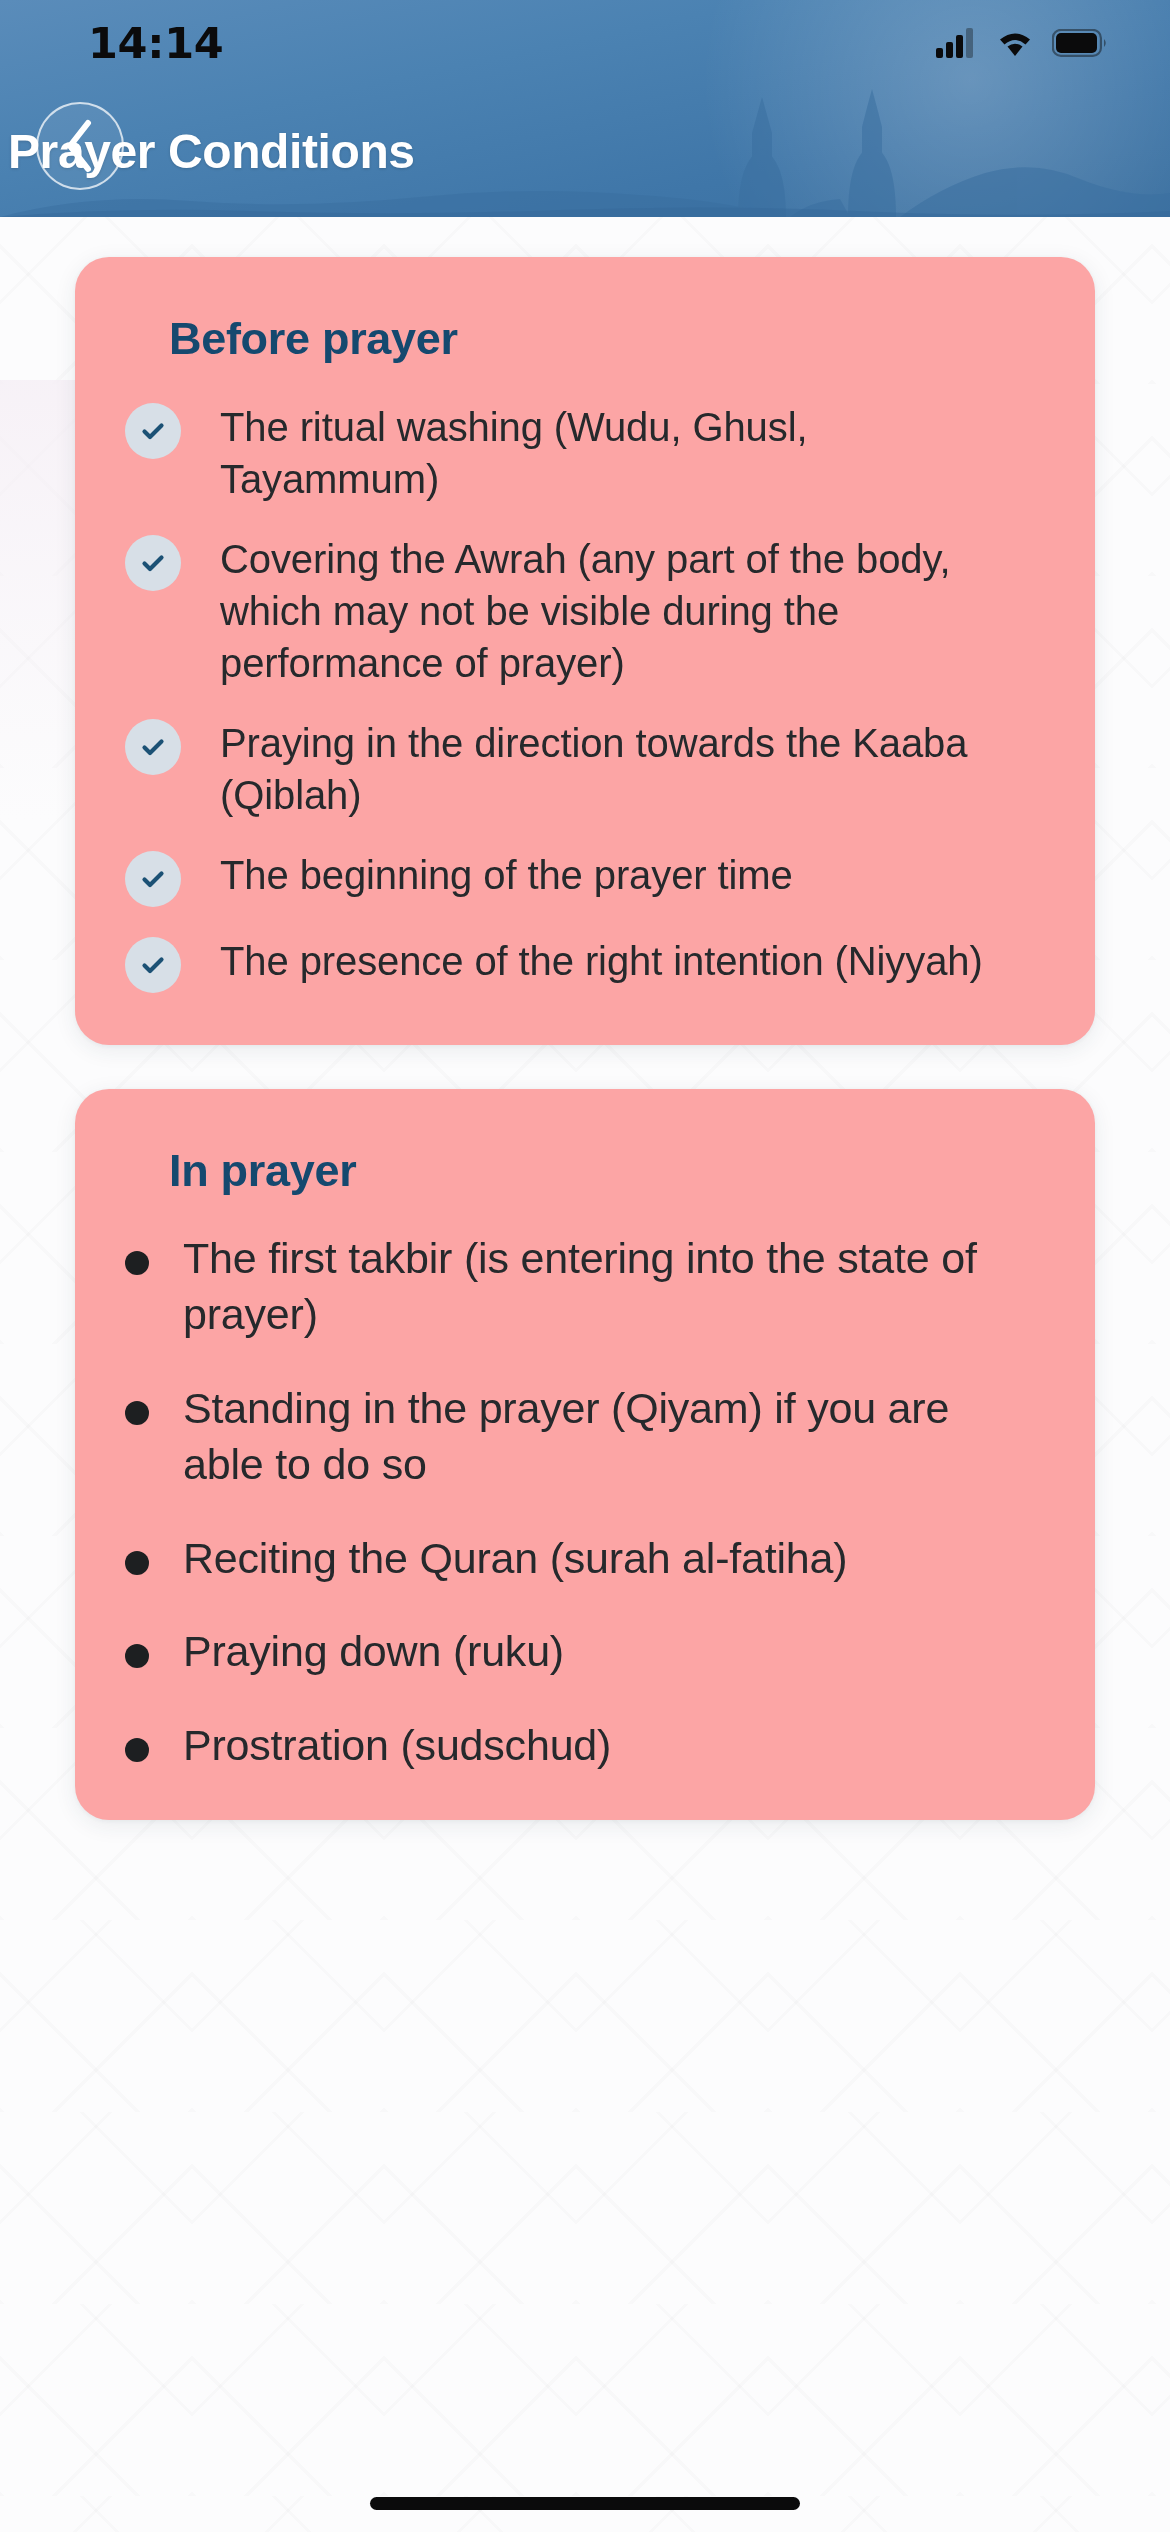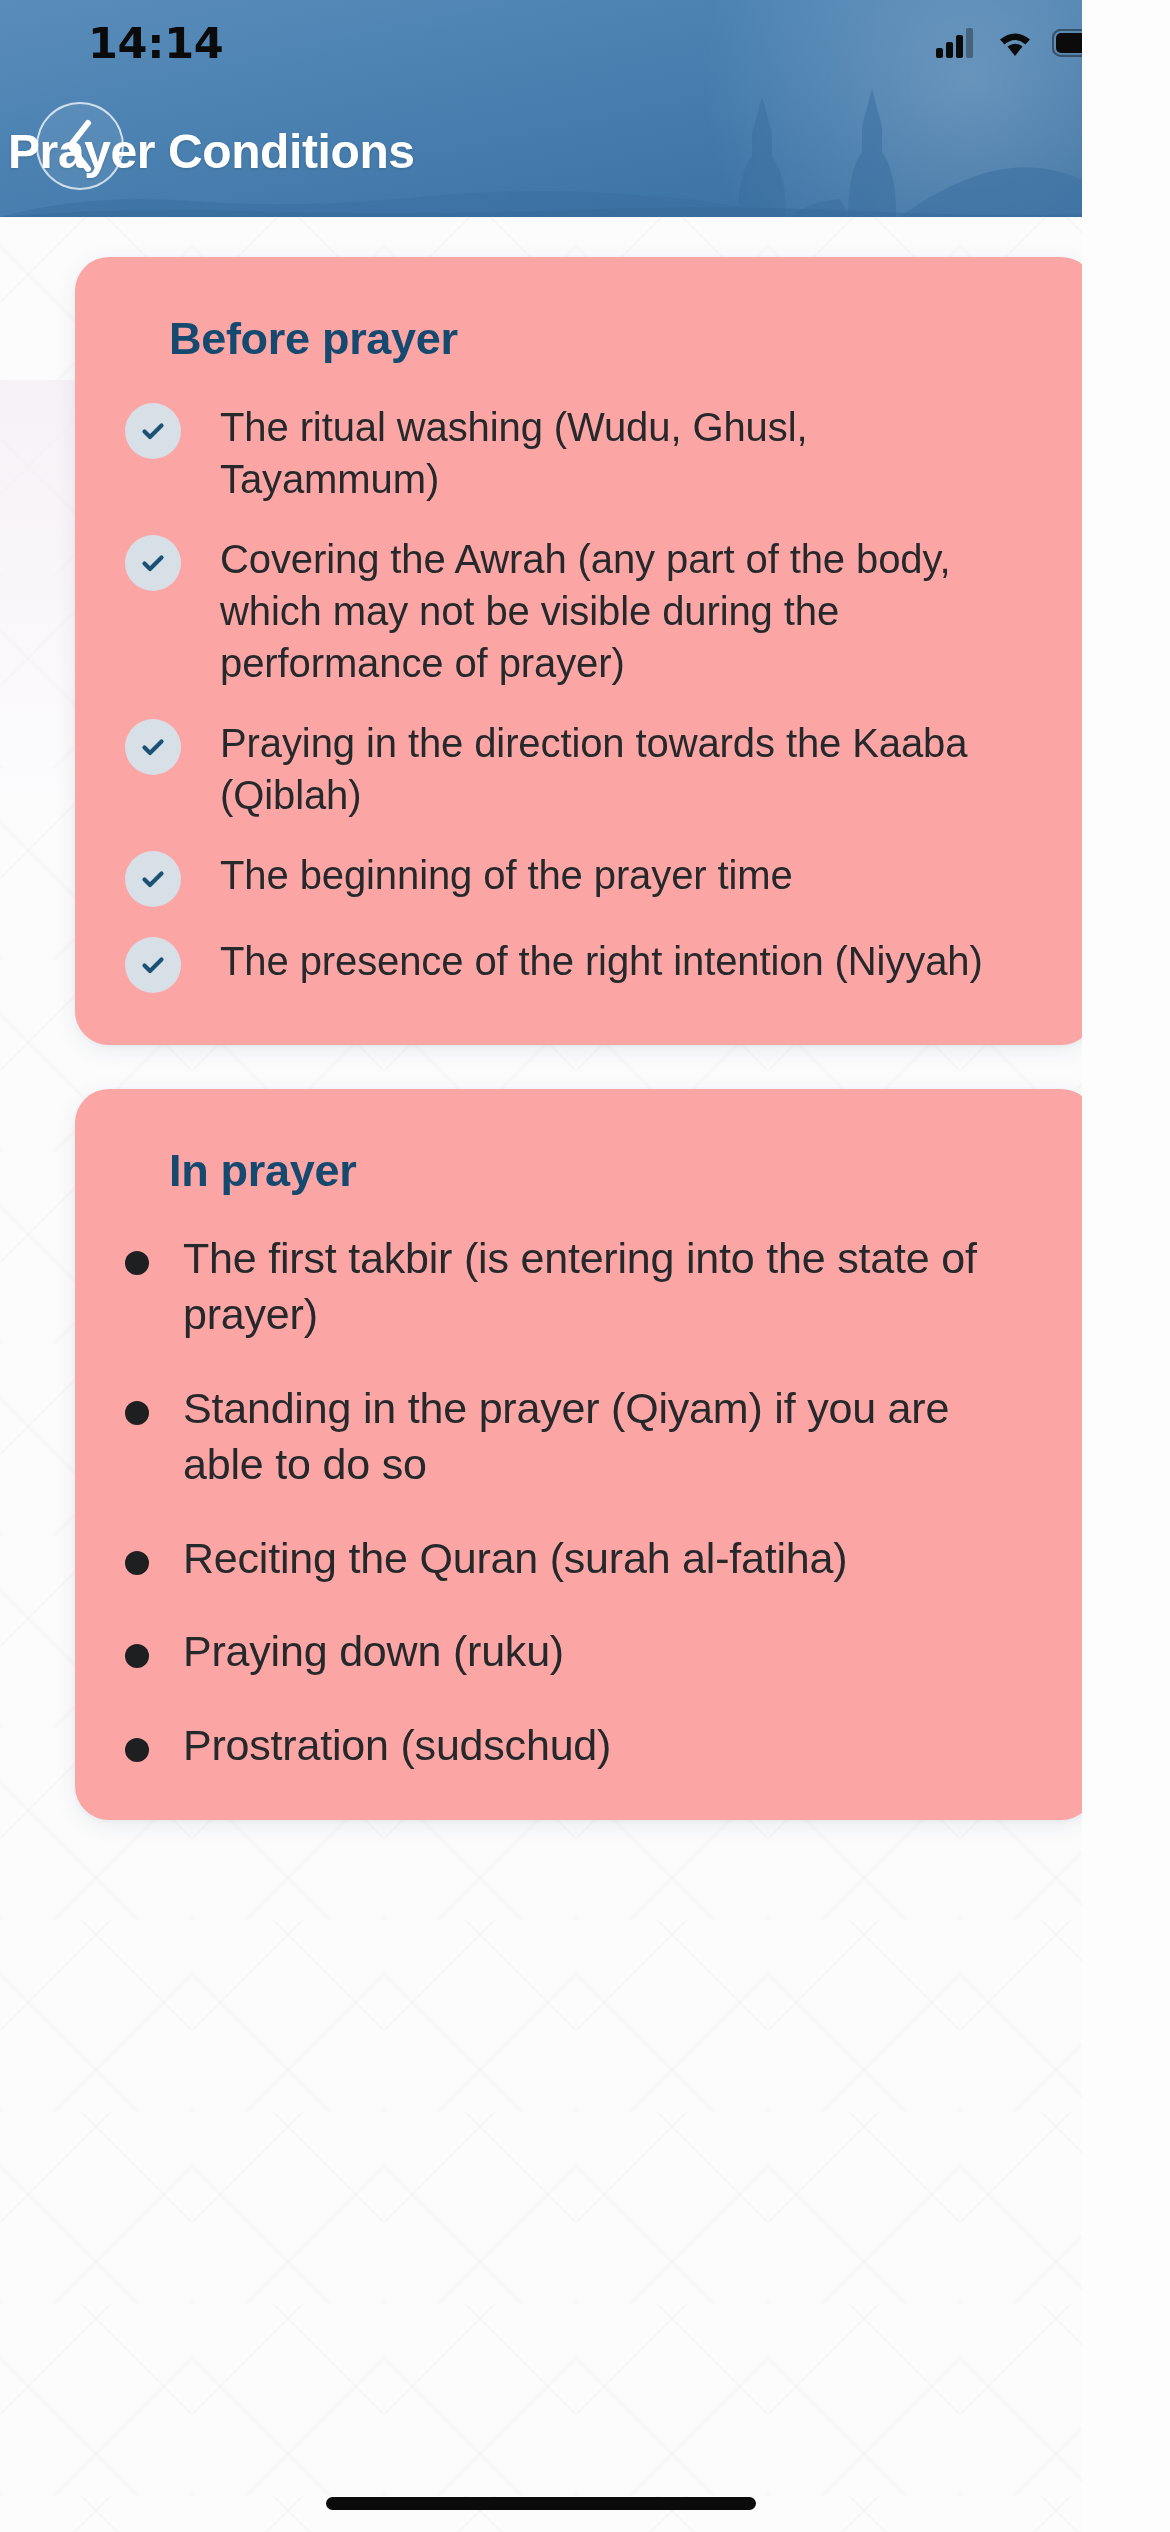--- a/index.html
+++ b/index.html
@@ -4,21 +4,21 @@
 <style>
   * { margin:0; padding:0; box-sizing:border-box; }
   html, body {
     width:1170px; height:2532px;
     font-family:"Liberation Sans", sans-serif;
     background:#fdfdfd;
     overflow:hidden;
   }
   #screen {
     position:relative;
-    width:1082px; height:2532px;
+    width:1170px; height:2532px;
     background:#fbfbfc;
     overflow:hidden;
   }
 
   
   .bg-pattern {
     position:absolute; inset:0;
     background-color:#fcfcfd;
     background-image:
       repeating-linear-gradient(45deg, rgba(0,0,0,0.014) 0 3px, transparent 3px 96px),

